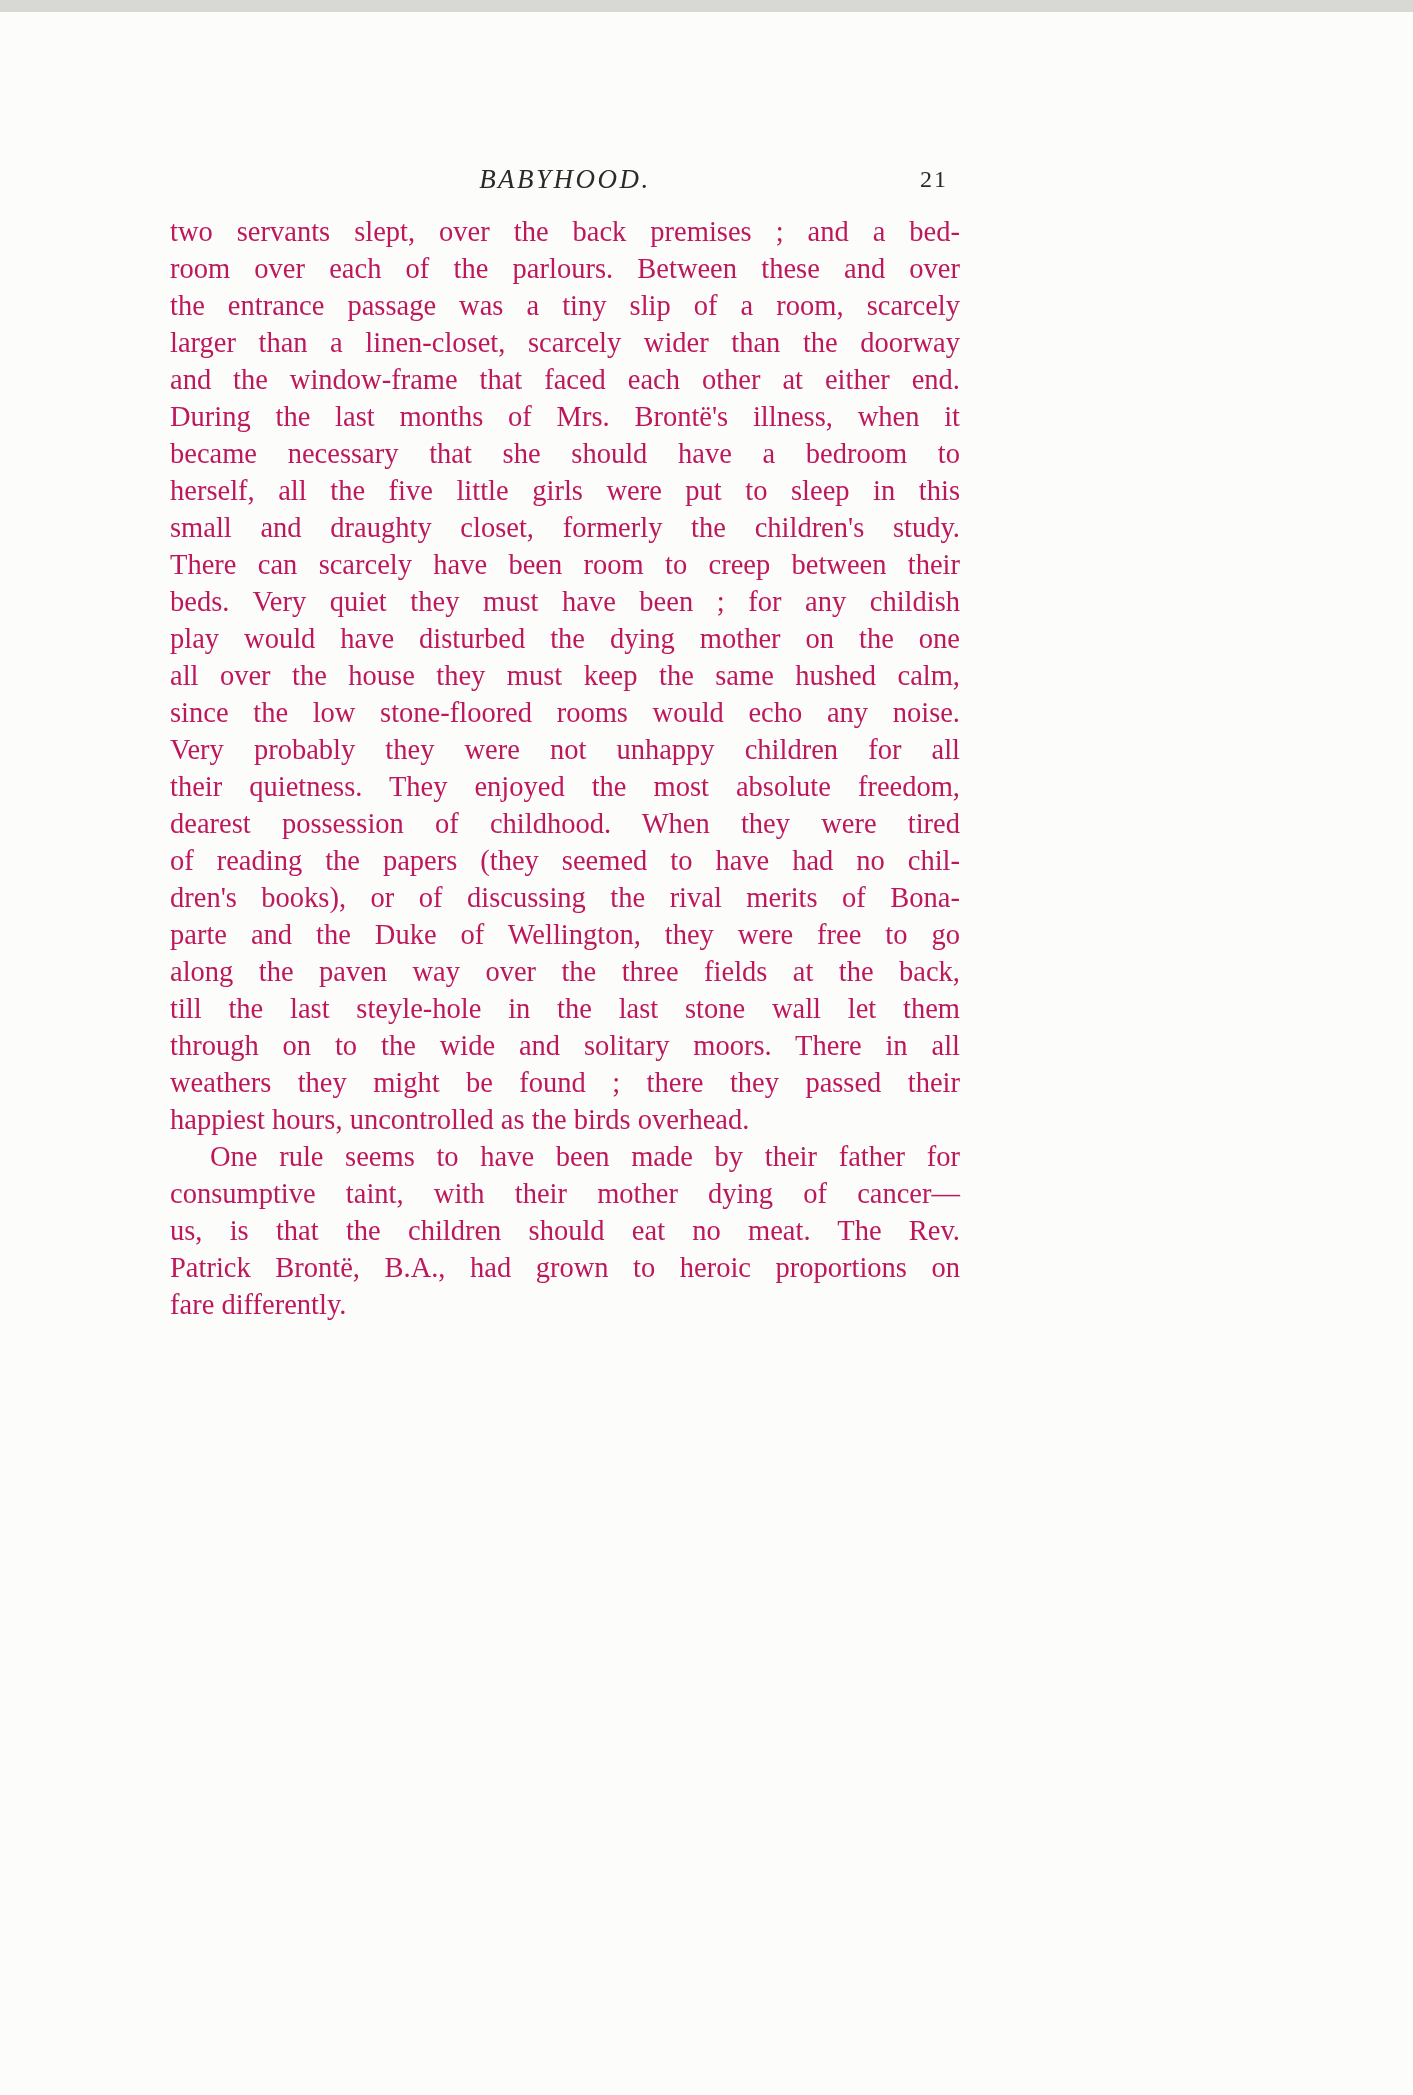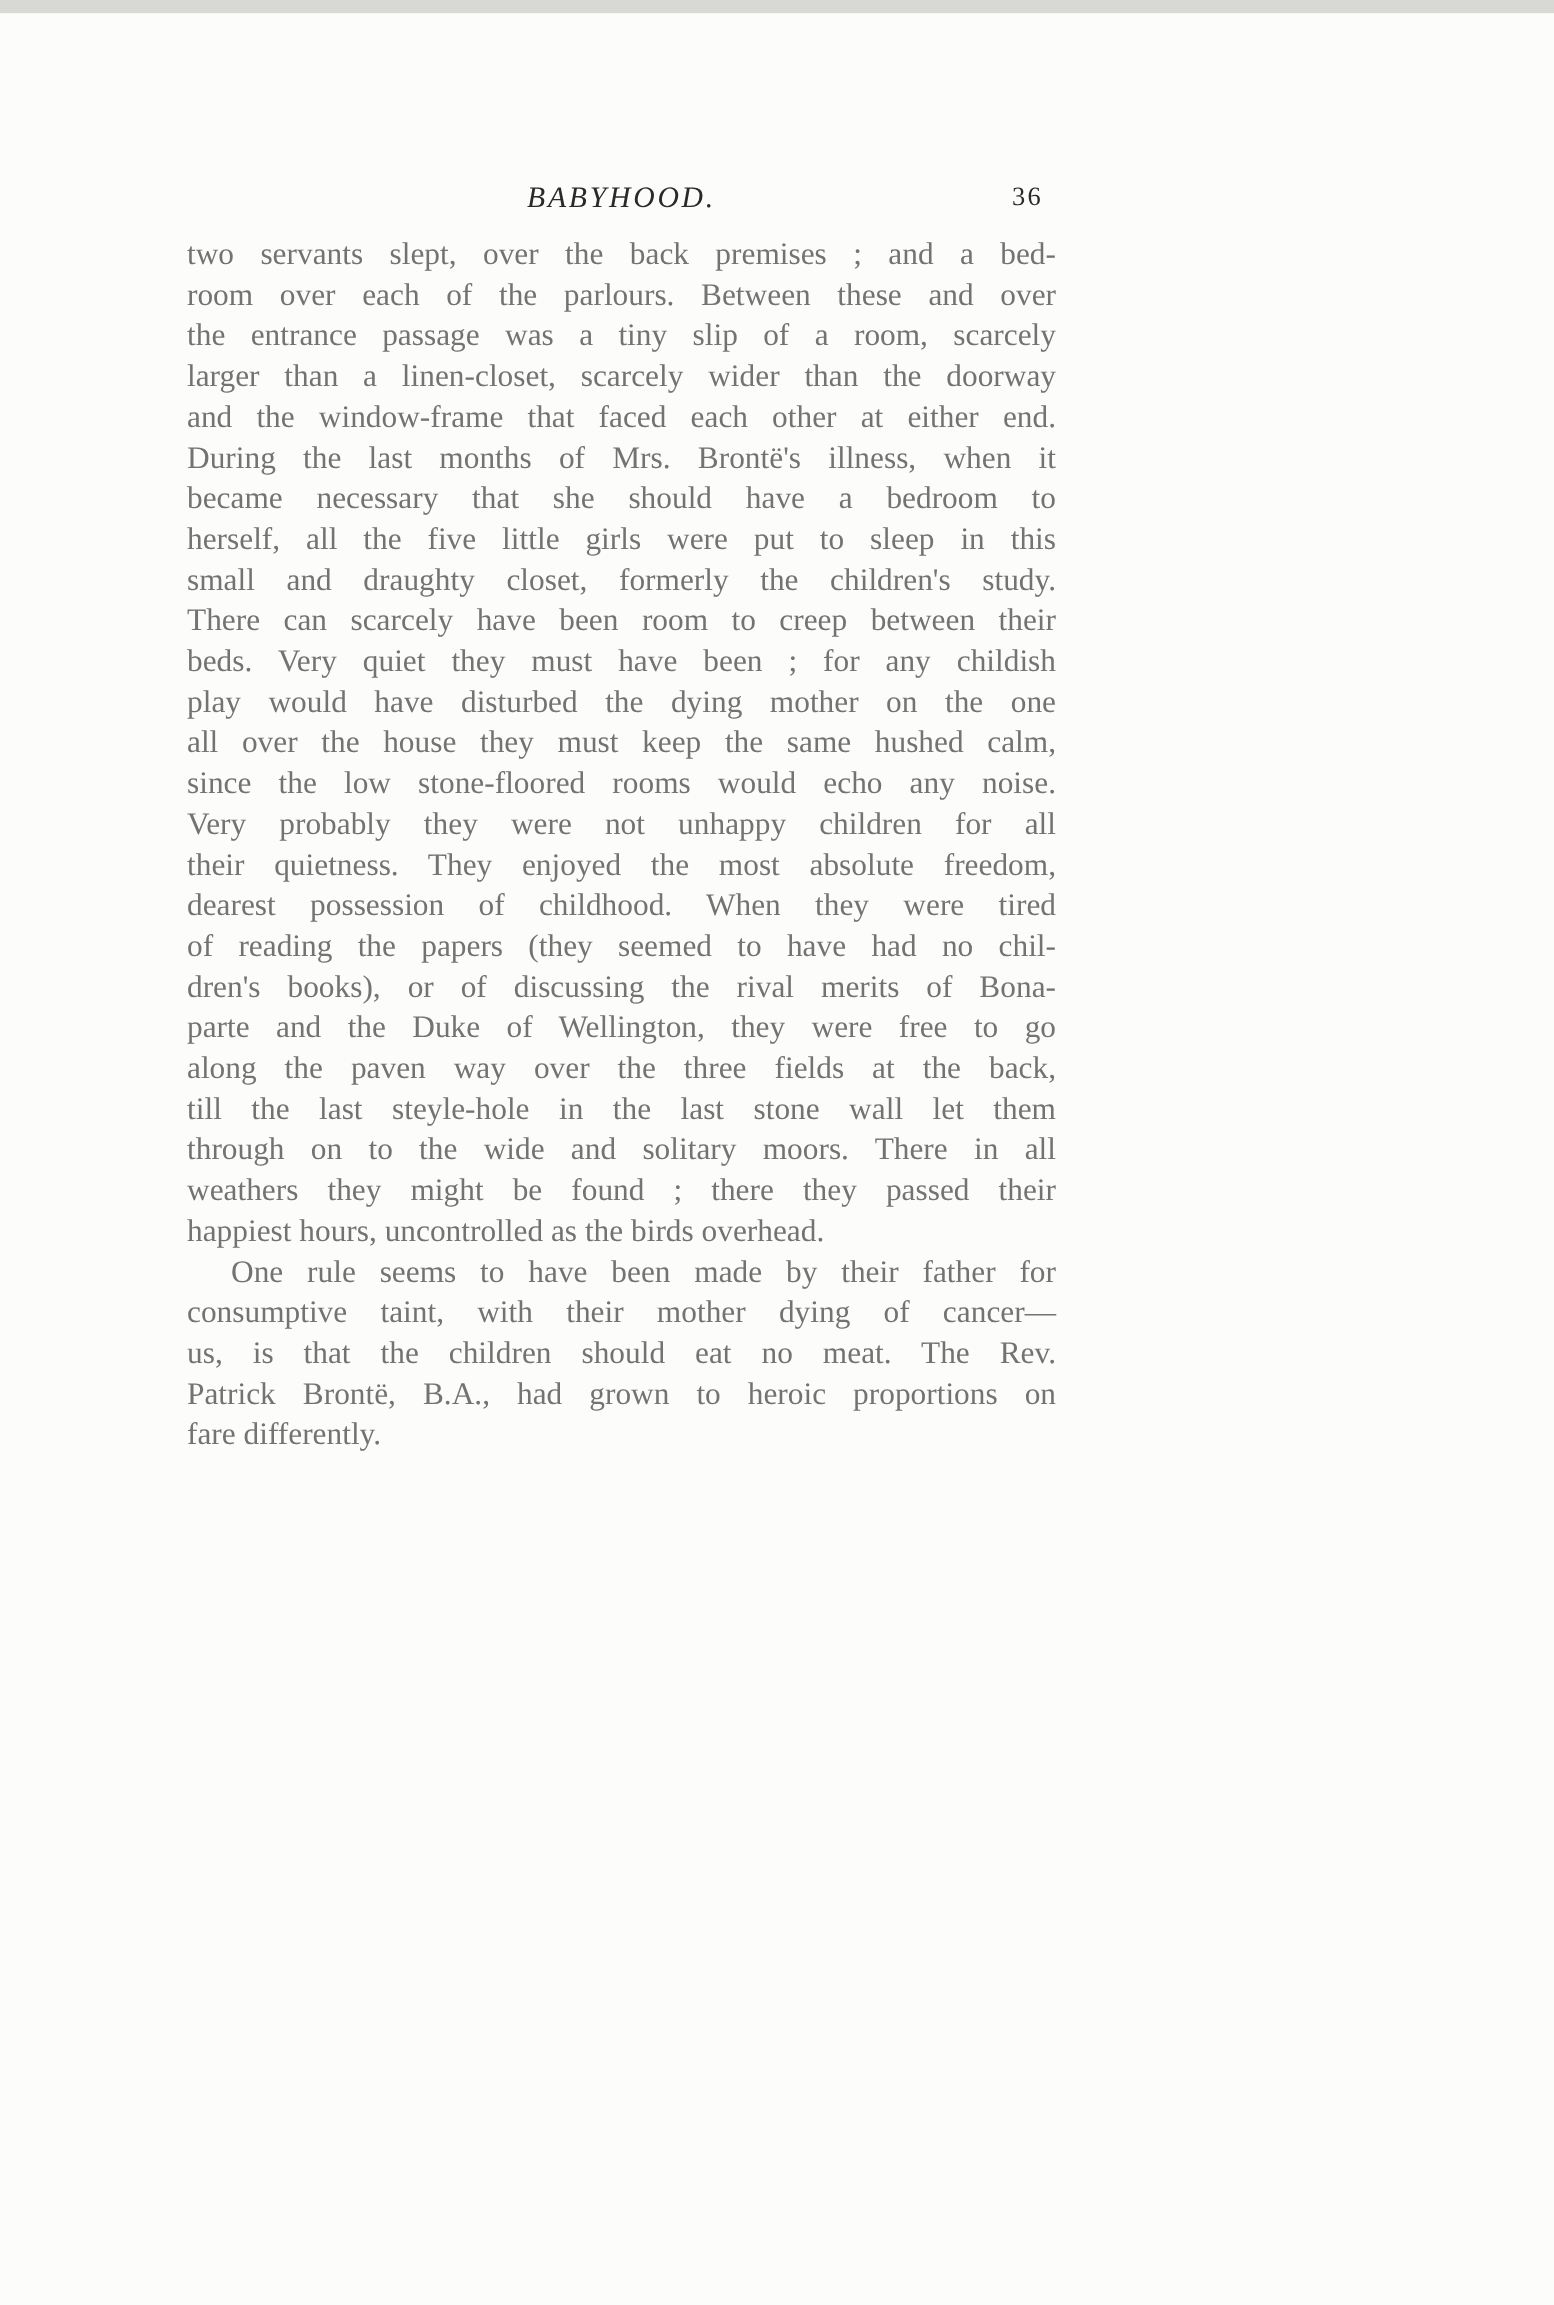--- a/index.html
+++ b/index.html
@@ -42,21 +42,21 @@
     letter-spacing: 2px;
     color: #2a2a2a;
   }
   .body-text {
     position: absolute;
     top: 201px;
     left: 170px;
     width: 790px;
     font-size: 28.5px;
     line-height: 37px;
-    color: #737373;
+    color: #be185d;
   }
   .paragraph {
     margin: 0;
     padding: 0;
   }
   .line {
     text-align: justify;
     text-align-last: justify;
     -moz-text-align-last: justify;
   }
@@ -68,21 +68,21 @@
     text-indent: 40px;
   }
 </style>
 </head>
 <body>
 
 <div class="page">
 
   <div class="running-header">
     <div class="running-title">BABYHOOD.</div>
-    <div class="page-number">36</div>
+    <div class="page-number">21</div>
   </div>
 
   <div class="body-text" id="body-text">
       <div class="paragraph">
         <div class="line">two servants slept, over the back premises ; and a bed-</div>
         <div class="line">room over each of the parlours.  Between these and over</div>
         <div class="line">the entrance passage was a tiny slip of a room, scarcely</div>
         <div class="line">larger than a linen-closet, scarcely wider than the doorway</div>
         <div class="line">and the window-frame that faced each other at either end.</div>
         <div class="line">During the last months of Mrs. Brontë's illness, when it</div>

